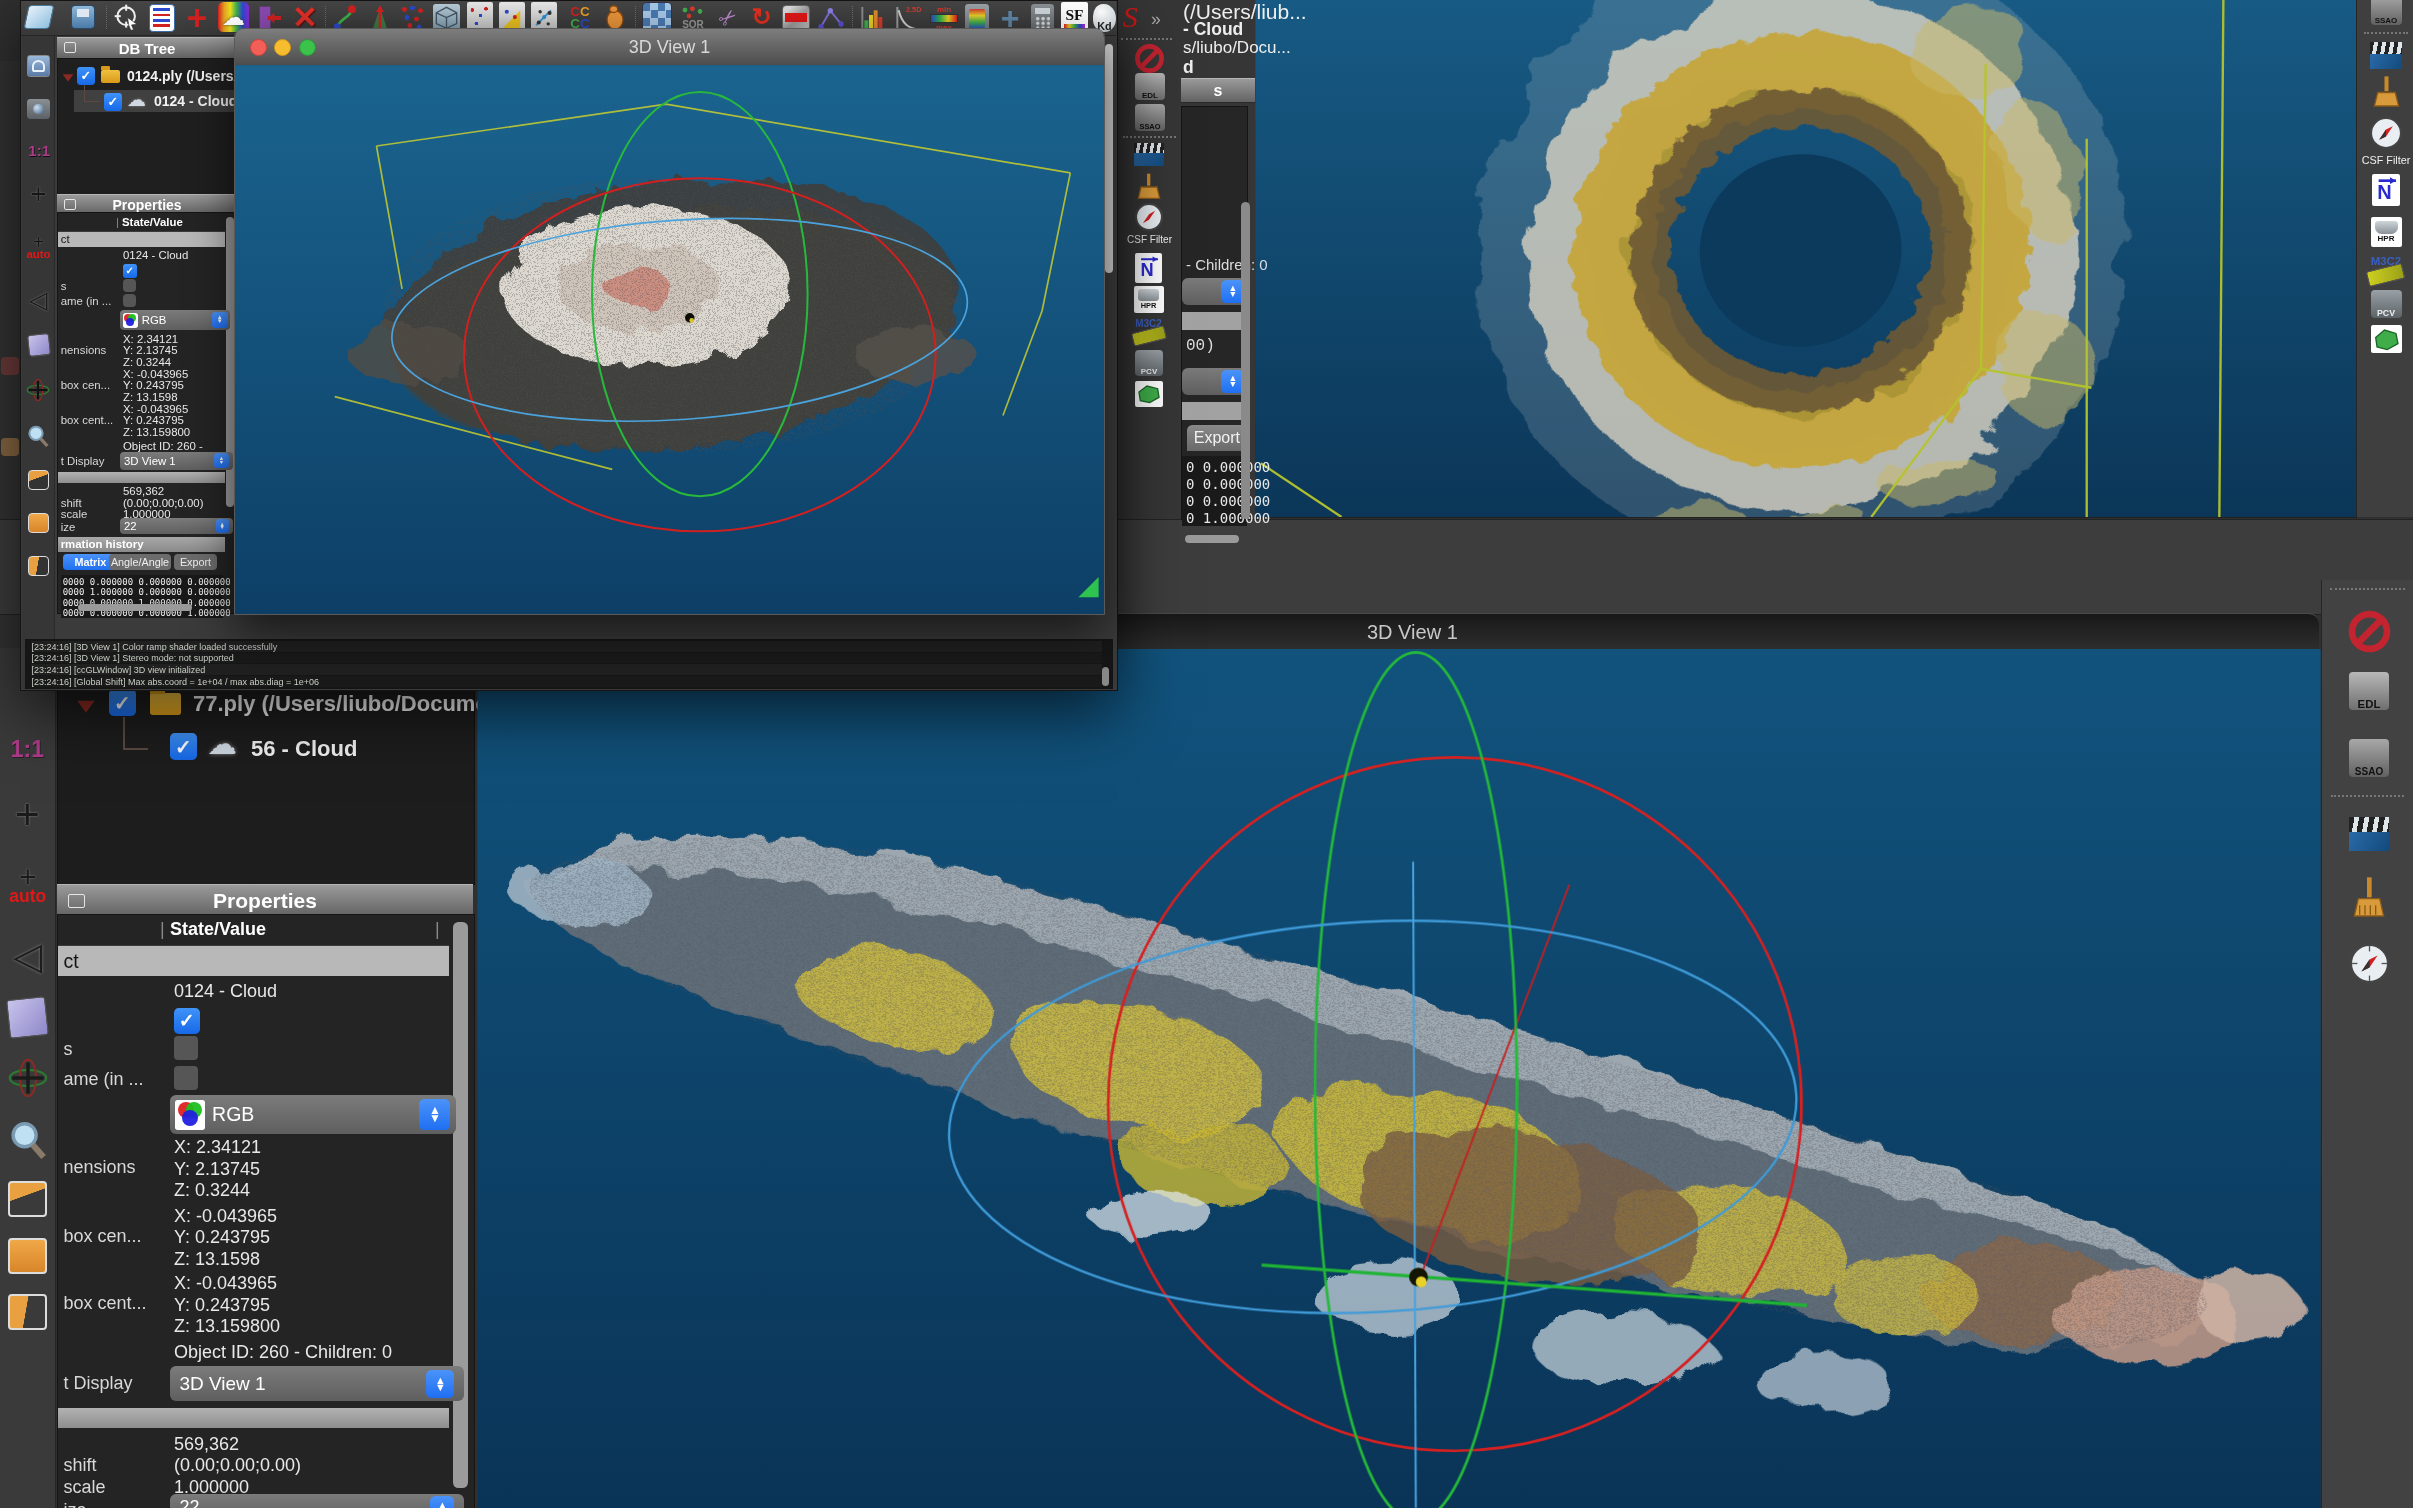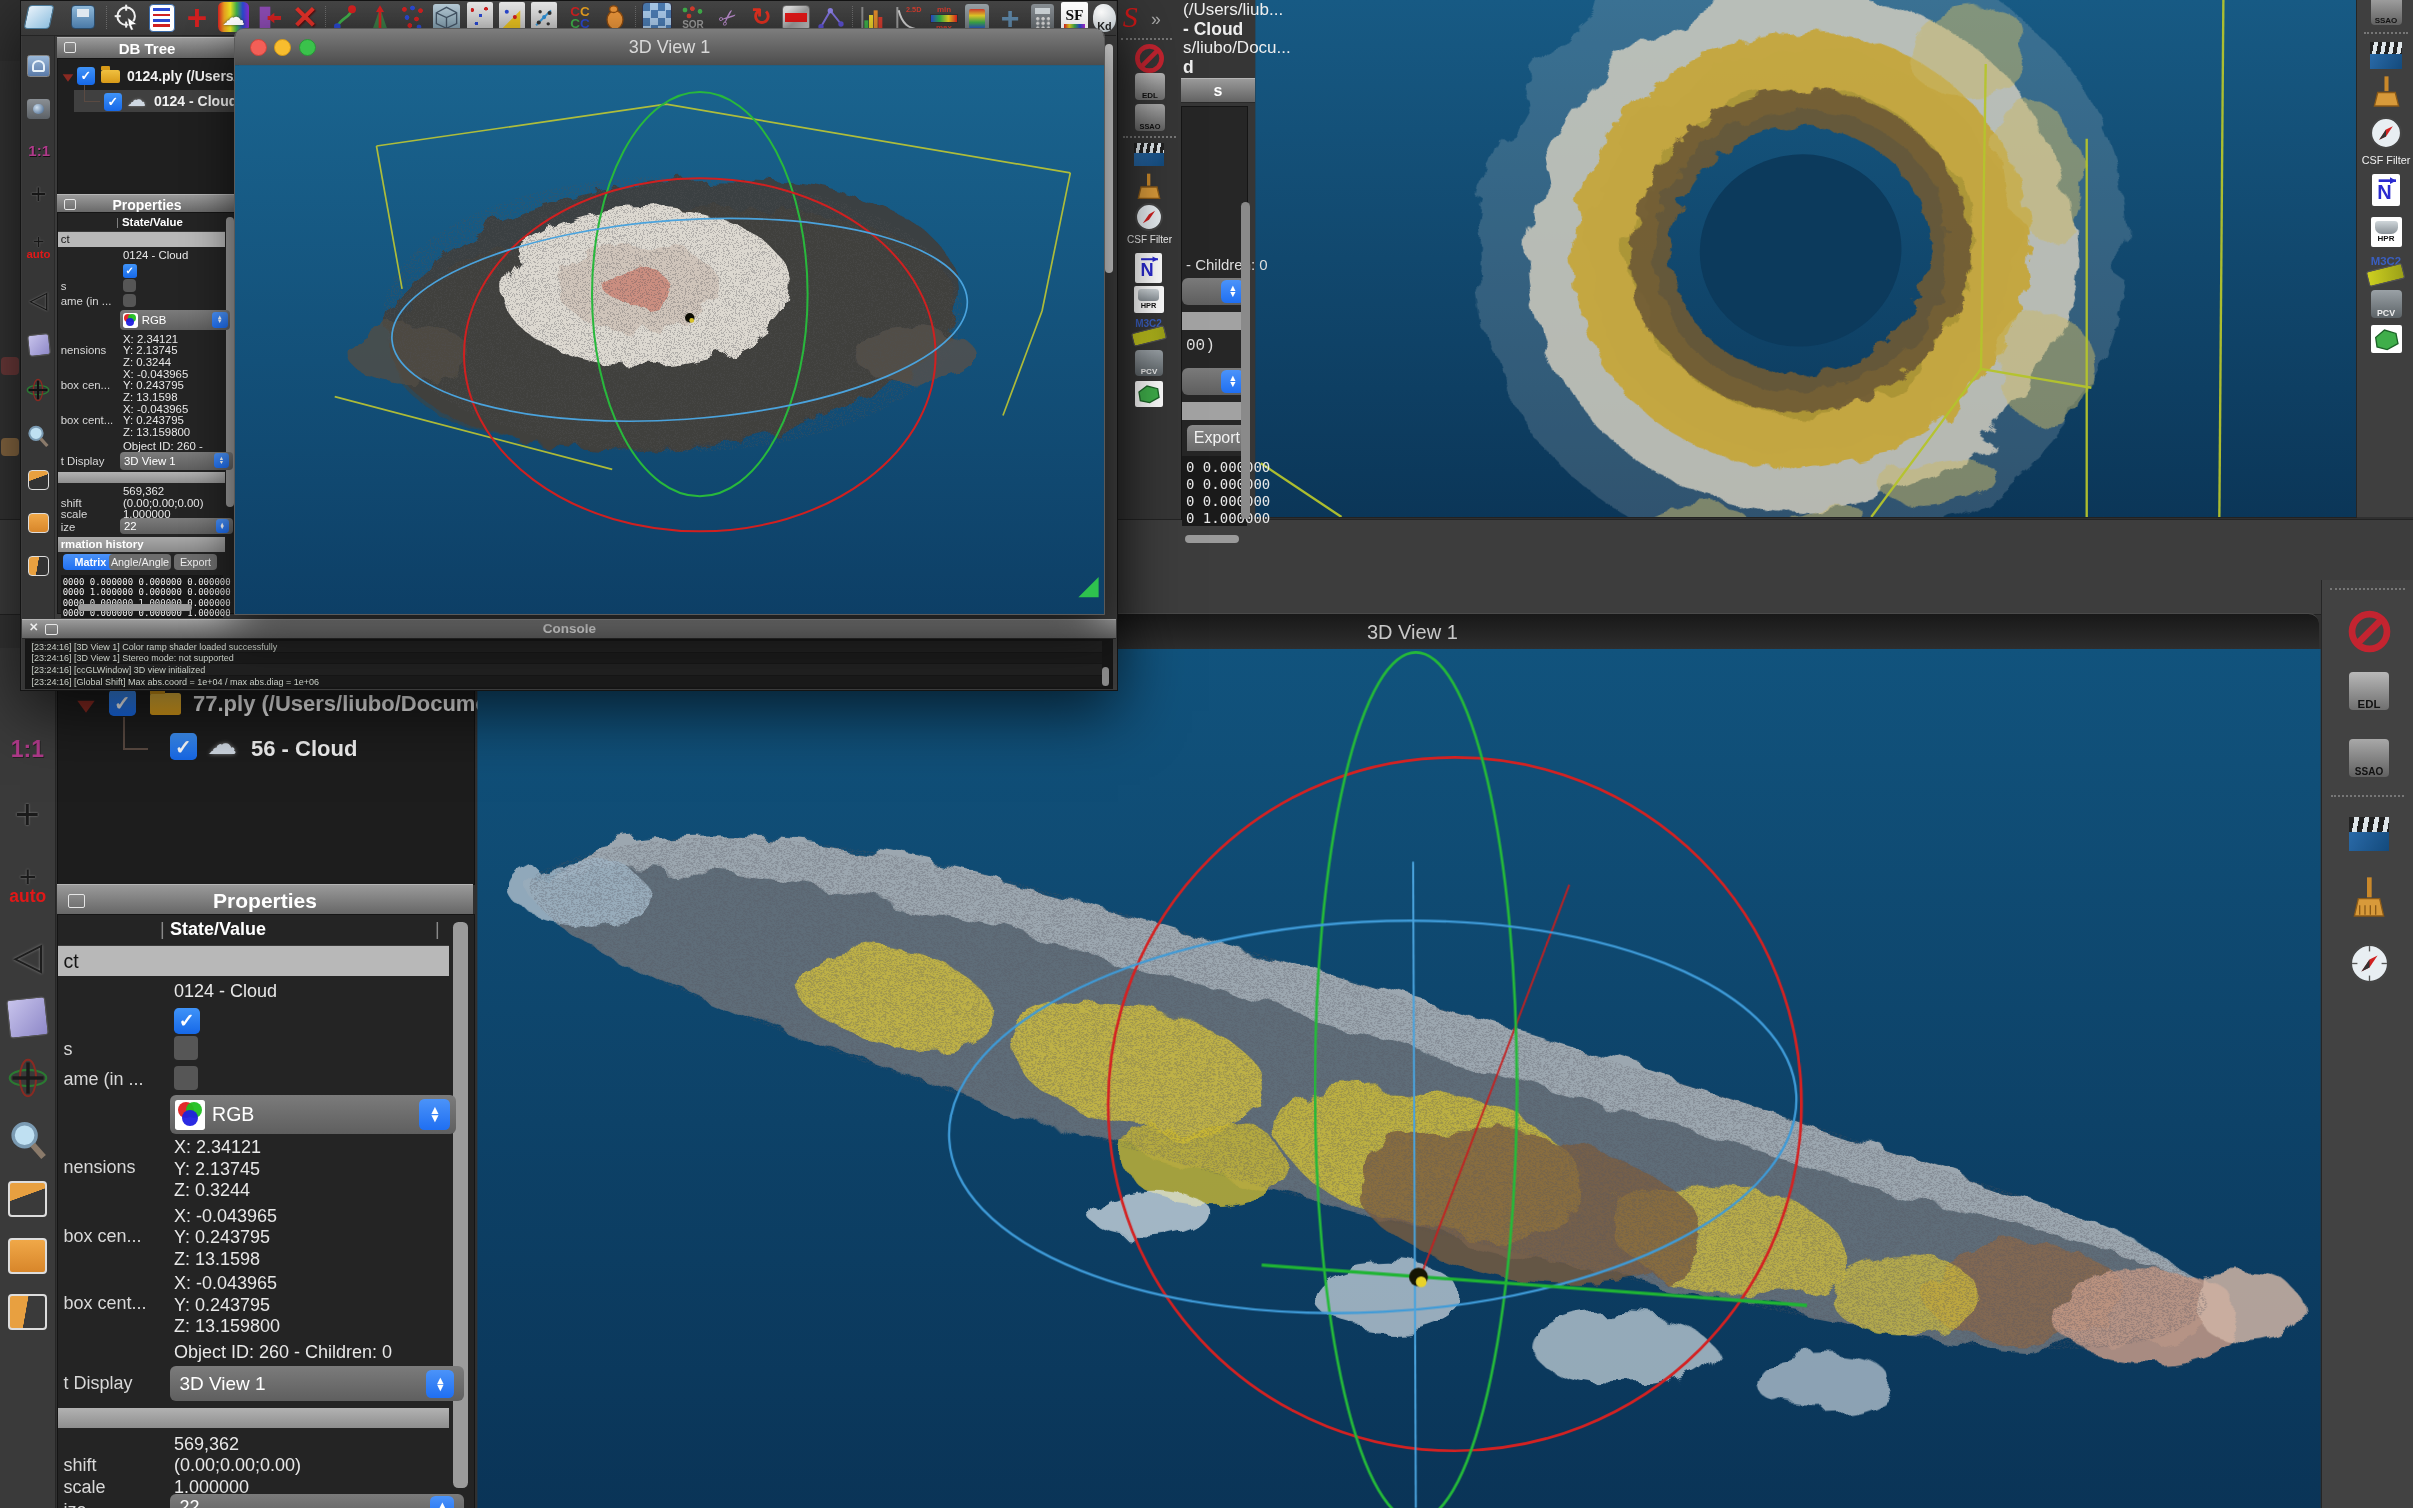--- a/index.html
+++ b/index.html
@@ -499,21 +499,21 @@
   </div>
   <div class="ic tile" style="left:19px;top:350px;width:28px;height:25.6px;background:linear-gradient(#9aa1a6,#5d6468);flex-direction:column;justify-content:flex-end;">
       <span style="font-size:8px;color:#eee;font-weight:bold;">PCV</span>
     </div>
   <div class="ic" style="left:19px;top:381px;width:28px;height:25.6px;background:#fff;border-radius:2px;">
     <svg width="24" height="20" viewBox="0 0 36 30">
         <polygon points="3,12 15,3 31,7 33,20 19,28 5,25" fill="#3fae4a" stroke="#1c6428" stroke-width="2"></polygon>
       </svg>
   </div>
 
-  <span class="abs" style="left:67px;top:0px;color:#eee;font-size:17px;white-space:nowrap;">(/Users/liub...</span>
+  <span class="abs" style="left:67px;top:0px;color:#eee;font-size:21px;white-space:nowrap;">(/Users/liub...</span>
   <span class="abs" style="left:67px;top:19px;color:#eee;font-size:17.5px;font-weight:bold;">- Cloud</span>
   <span class="abs" style="left:67px;top:38px;color:#eee;font-size:17px;white-space:nowrap;">s/liubo/Docu...</span>
   <span class="abs" style="left:67px;top:57px;color:#eee;font-size:17.5px;font-weight:bold;">d</span>
   <div class="hdr" style="left:65px;top:78px;width:74px;height:23px;font-size:16px;">
       <span>s</span>
     </div>
   <div class="panel" style="left:65px;top:106px;width:65px;height:412px;background:#262626;">
     <span class="abs" style="left:4px;top:149px;color:#ddd;font-size:15px;white-space:nowrap;">- Children: 0</span>
     <div class="combo" style="left:0px;top:171px;width:65px;height:27px;">
       <div class="spin" style="width:23px;height:23px;font-size:8.8px;margin-right:2.7px;">
@@ -823,25 +823,20 @@
     <div class="abs mono" style="left:2.7px;top:362px;width:162px;height:43px;background:#191919;color:#eee;font-size:9px;line-height:10.4px;padding:2px 0 0 2px;box-sizing:border-box;">
       <div style="white-space:nowrap;">0000 0.000000 0.000000 0.000000</div>
       <div style="white-space:nowrap;">0000 1.000000 0.000000 0.000000</div>
       <div style="white-space:nowrap;">0000 0.000000 1.000000 0.000000</div>
       <div style="white-space:nowrap;">0000 0.000000 0.000000 1.000000</div>
     </div>
 
     <div class="thumbv" style="left:20px;top:391px;width:114px;height:6.7px;background:#9a9a9a;"></div>
   </div>
 
-  <div class="hdr" style="left:1.3px;top:618px;width:1094px;height:17.5px;font-size:13.5px;">
-    <span class="abs g" data-g="✕" style="left:6.7px;top:2px;color:#eee;font-size:11.4px;"></span>
-    <div class="floaticon" style="left:23px;top:4px;width:10.8px;height:8.8px;"></div>
-    <span>Console</span>
-  </div>
   <div class="panel" style="left:4px;top:638px;width:1086px;height:48px;background:#161616;">
     <div class="abs" style="left:5.4px;top:1.3px;width:1071px;height:10px;color:#c9cfc6;font-size:9px;background:#202020;padding-top:0.7px;white-space:nowrap;">[23:24:16] [3D View 1] Color ramp shader loaded successfully</div>
     <div class="abs" style="left:5.4px;top:12.8px;width:1071px;height:10px;color:#c9cfc6;font-size:9px;background:#1a1a1a;padding-top:0.7px;white-space:nowrap;">[23:24:16] [3D View 1] Stereo mode: not supported</div>
     <div class="abs" style="left:5.4px;top:24px;width:1071px;height:10px;color:#c9cfc6;font-size:9px;background:#202020;padding-top:0.7px;white-space:nowrap;">[23:24:16] [ccGLWindow] 3D view initialized</div>
     <div class="abs" style="left:5.4px;top:36px;width:1071px;height:10px;color:#c9cfc6;font-size:9px;background:#1a1a1a;padding-top:0.7px;white-space:nowrap;">[23:24:16] [Global Shift] Max abs.coord = 1e+04 / max abs.diag = 1e+06</div>
     <div class="thumbv" style="left:1076px;top:27px;width:6.7px;height:19px;background:#8a8a8a;"></div>
   </div>
 
   <div class="thumbv" style="left:1084px;top:43px;width:8px;height:229px;background:#cfcfcf;"></div>
 </div>

